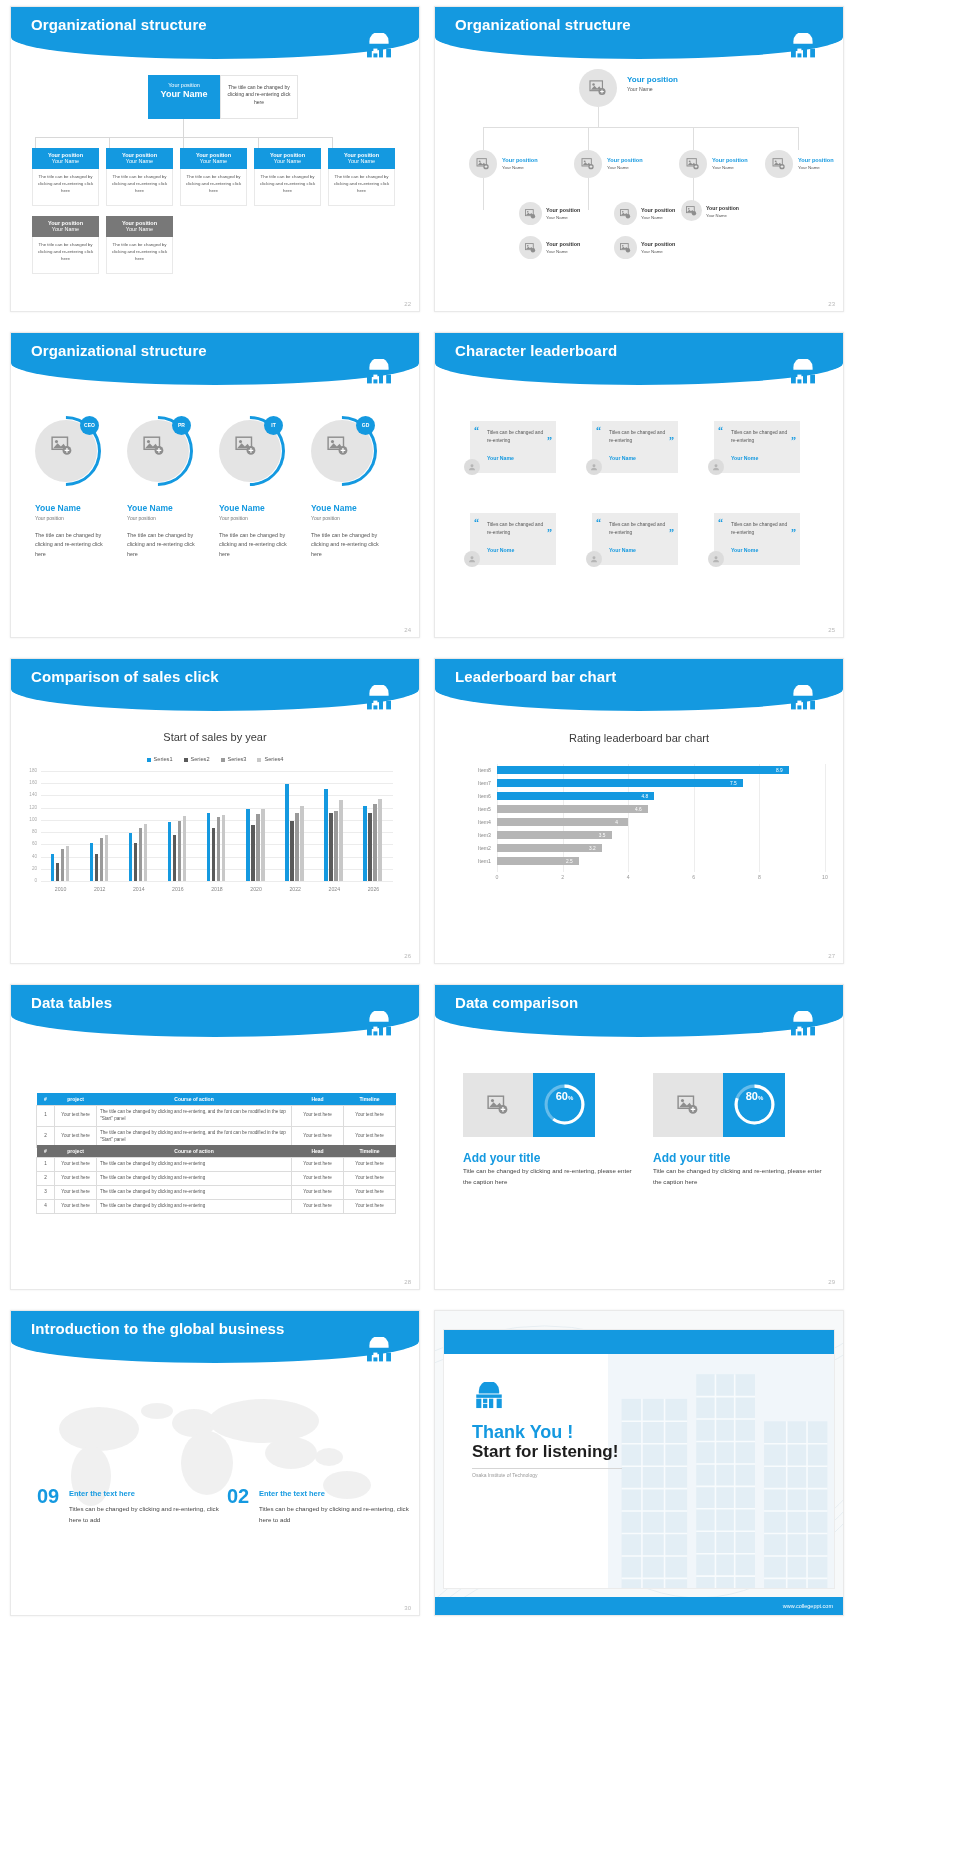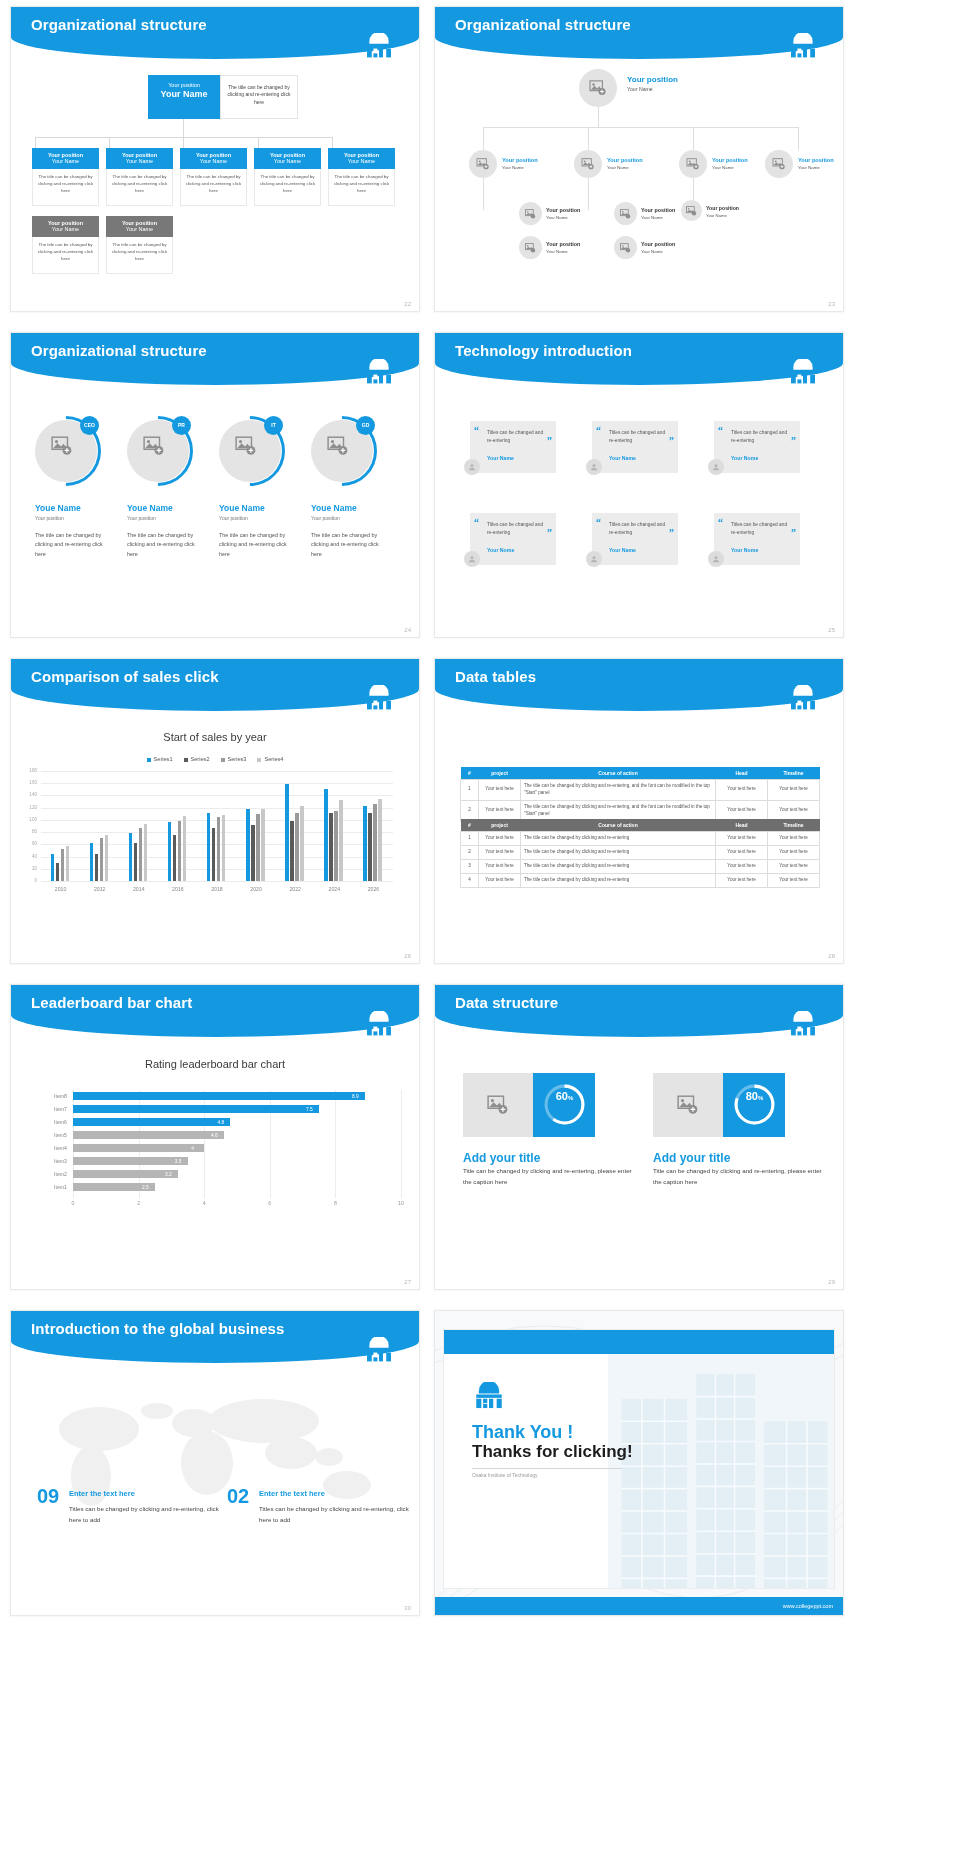--- a/index.html
+++ b/index.html
@@ -411,21 +411,21 @@
     <div class="s24badge" style="left:345px; top:83px;">GD</div>
     <div class="s24name" style="left:300px; top:170px;">Youe Name</div>
     <div class="s24pos" style="left:300px; top:182px;">Your position</div>
     <div class="s24txt" style="left:300px; top:198px;">The title can be changed by clicking and re-entering click here</div>
 
     <div class="pgnum">24</div>
   </div>
 
   <div class="slide">
     <div class="band"></div>
-    <div class="slide-title">Technology introduction</div>
+    <div class="slide-title">Character leaderboard</div>
     <svg class="logo" viewBox="0 0 40 34">
       <path d="M8 10 A12 12 0 0 1 32 10 L32 13 L8 13 Z" fill="#fff"></path>
       <rect x="5" y="14" width="30" height="4" fill="#1499e0"></rect>
       <rect x="5" y="19" width="6" height="11" fill="#1499e0"></rect>
       <rect x="29" y="19" width="6" height="11" fill="#1499e0"></rect>
       <rect x="13" y="19" width="5" height="5" fill="#fff"></rect>
       <rect x="20" y="19" width="5" height="11" fill="#1499e0"></rect>
       <rect x="13" y="25" width="5" height="5" fill="#1499e0"></rect>
     </svg>
 
@@ -585,105 +585,20 @@
         <div class="bar" style="left: 337.444px; width: 3.4px; height: 82.5px; background: rgb(200, 200, 200);"></div>
         <div class="xtick" style="left: 317.444px; top: 115px;">2026</div>
       </div>
     <div id="s26-xaxis"></div>
 
     <div class="pgnum">26</div>
   </div>
 
   <div class="slide">
     <div class="band"></div>
-    <div class="slide-title">Data tables</div>
-    <svg class="logo" viewBox="0 0 40 34">
-      <path d="M8 10 A12 12 0 0 1 32 10 L32 13 L8 13 Z" fill="#fff"></path>
-      <rect x="5" y="14" width="30" height="4" fill="#1499e0"></rect>
-      <rect x="5" y="19" width="6" height="11" fill="#1499e0"></rect>
-      <rect x="29" y="19" width="6" height="11" fill="#1499e0"></rect>
-      <rect x="13" y="19" width="5" height="5" fill="#fff"></rect>
-      <rect x="20" y="19" width="5" height="11" fill="#1499e0"></rect>
-      <rect x="13" y="25" width="5" height="5" fill="#1499e0"></rect>
-    </svg>
-
-    <table class="dt blue" id="dt1" style="left:25px; top:108px; width:360px;">
-        <thead>
-          <tr>
-            <th style="width: 18px;">#</th>
-            <th style="width: 42px;">project</th>
-            <th>Course of action</th>
-            <th style="width: 52px;">Head</th>
-            <th style="width: 52px;">Timeline</th>
-          </tr>
-        </thead>
-        <tbody>
-          <tr>
-            <td class="c">1</td>
-            <td class="c">Your text here</td>
-            <td>The title can be changed by clicking and re-entering, and the font can be modified in the top "Start" panel</td>
-            <td class="c">Your text here</td>
-            <td class="c">Your text here</td>
-          </tr>
-          <tr>
-            <td class="c">2</td>
-            <td class="c">Your text here</td>
-            <td>The title can be changed by clicking and re-entering, and the font can be modified in the top "Start" panel</td>
-            <td class="c">Your text here</td>
-            <td class="c">Your text here</td>
-          </tr>
-        </tbody>
-      </table>
-    <table class="dt grey" id="dt2" style="left:25px; top:160px; width:360px;">
-        <thead>
-          <tr>
-            <th style="width: 18px;">#</th>
-            <th style="width: 42px;">project</th>
-            <th>Course of action</th>
-            <th style="width: 52px;">Head</th>
-            <th style="width: 52px;">Timeline</th>
-          </tr>
-        </thead>
-        <tbody>
-          <tr>
-            <td class="c">1</td>
-            <td class="c">Your text here</td>
-            <td>The title can be changed by clicking and re-entering</td>
-            <td class="c">Your text here</td>
-            <td class="c">Your text here</td>
-          </tr>
-          <tr>
-            <td class="c">2</td>
-            <td class="c">Your text here</td>
-            <td>The title can be changed by clicking and re-entering</td>
-            <td class="c">Your text here</td>
-            <td class="c">Your text here</td>
-          </tr>
-          <tr>
-            <td class="c">3</td>
-            <td class="c">Your text here</td>
-            <td>The title can be changed by clicking and re-entering</td>
-            <td class="c">Your text here</td>
-            <td class="c">Your text here</td>
-          </tr>
-          <tr>
-            <td class="c">4</td>
-            <td class="c">Your text here</td>
-            <td>The title can be changed by clicking and re-entering</td>
-            <td class="c">Your text here</td>
-            <td class="c">Your text here</td>
-          </tr>
-        </tbody>
-      </table>
-
-    <div class="pgnum">28</div>
-  </div>
-
-  <div class="slide">
-    <div class="band"></div>
     <div class="slide-title">Leaderboard bar chart</div>
     <svg class="logo" viewBox="0 0 40 34">
       <path d="M8 10 A12 12 0 0 1 32 10 L32 13 L8 13 Z" fill="#fff"></path>
       <rect x="5" y="14" width="30" height="4" fill="#1499e0"></rect>
       <rect x="5" y="19" width="6" height="11" fill="#1499e0"></rect>
       <rect x="29" y="19" width="6" height="11" fill="#1499e0"></rect>
       <rect x="13" y="19" width="5" height="5" fill="#fff"></rect>
       <rect x="20" y="19" width="5" height="11" fill="#1499e0"></rect>
       <rect x="13" y="25" width="5" height="5" fill="#1499e0"></rect>
     </svg>
@@ -726,21 +641,106 @@
         <div class="lb-row-lbl" style="left: 0px; top: 94px;">Item1</div>
         <div class="lb-bar" style="left: 32px; top: 93px; width: 82px; background: rgb(181, 181, 181);"></div>
         <div class="lb-val" style="left: 101px; top: 95px;">2.5</div>
       </div>
 
     <div class="pgnum">27</div>
   </div>
 
   <div class="slide">
     <div class="band"></div>
-    <div class="slide-title">Data structure</div>
+    <div class="slide-title">Data tables</div>
+    <svg class="logo" viewBox="0 0 40 34">
+      <path d="M8 10 A12 12 0 0 1 32 10 L32 13 L8 13 Z" fill="#fff"></path>
+      <rect x="5" y="14" width="30" height="4" fill="#1499e0"></rect>
+      <rect x="5" y="19" width="6" height="11" fill="#1499e0"></rect>
+      <rect x="29" y="19" width="6" height="11" fill="#1499e0"></rect>
+      <rect x="13" y="19" width="5" height="5" fill="#fff"></rect>
+      <rect x="20" y="19" width="5" height="11" fill="#1499e0"></rect>
+      <rect x="13" y="25" width="5" height="5" fill="#1499e0"></rect>
+    </svg>
+
+    <table class="dt blue" id="dt1" style="left:25px; top:108px; width:360px;">
+        <thead>
+          <tr>
+            <th style="width: 18px;">#</th>
+            <th style="width: 42px;">project</th>
+            <th>Course of action</th>
+            <th style="width: 52px;">Head</th>
+            <th style="width: 52px;">Timeline</th>
+          </tr>
+        </thead>
+        <tbody>
+          <tr>
+            <td class="c">1</td>
+            <td class="c">Your text here</td>
+            <td>The title can be changed by clicking and re-entering, and the font can be modified in the top "Start" panel</td>
+            <td class="c">Your text here</td>
+            <td class="c">Your text here</td>
+          </tr>
+          <tr>
+            <td class="c">2</td>
+            <td class="c">Your text here</td>
+            <td>The title can be changed by clicking and re-entering, and the font can be modified in the top "Start" panel</td>
+            <td class="c">Your text here</td>
+            <td class="c">Your text here</td>
+          </tr>
+        </tbody>
+      </table>
+    <table class="dt grey" id="dt2" style="left:25px; top:160px; width:360px;">
+        <thead>
+          <tr>
+            <th style="width: 18px;">#</th>
+            <th style="width: 42px;">project</th>
+            <th>Course of action</th>
+            <th style="width: 52px;">Head</th>
+            <th style="width: 52px;">Timeline</th>
+          </tr>
+        </thead>
+        <tbody>
+          <tr>
+            <td class="c">1</td>
+            <td class="c">Your text here</td>
+            <td>The title can be changed by clicking and re-entering</td>
+            <td class="c">Your text here</td>
+            <td class="c">Your text here</td>
+          </tr>
+          <tr>
+            <td class="c">2</td>
+            <td class="c">Your text here</td>
+            <td>The title can be changed by clicking and re-entering</td>
+            <td class="c">Your text here</td>
+            <td class="c">Your text here</td>
+          </tr>
+          <tr>
+            <td class="c">3</td>
+            <td class="c">Your text here</td>
+            <td>The title can be changed by clicking and re-entering</td>
+            <td class="c">Your text here</td>
+            <td class="c">Your text here</td>
+          </tr>
+          <tr>
+            <td class="c">4</td>
+            <td class="c">Your text here</td>
+            <td>The title can be changed by clicking and re-entering</td>
+            <td class="c">Your text here</td>
+            <td class="c">Your text here</td>
+          </tr>
+        </tbody>
+      </table>
+
+    <div class="pgnum">28</div>
+  </div>
+
+  <div class="slide">
+    <div class="band"></div>
+    <div class="slide-title">Data comparison</div>
     <svg class="logo" viewBox="0 0 40 34">
       <path d="M8 10 A12 12 0 0 1 32 10 L32 13 L8 13 Z" fill="#fff"></path>
       <rect x="5" y="14" width="30" height="4" fill="#1499e0"></rect>
       <rect x="5" y="19" width="6" height="11" fill="#1499e0"></rect>
       <rect x="29" y="19" width="6" height="11" fill="#1499e0"></rect>
       <rect x="13" y="19" width="5" height="5" fill="#fff"></rect>
       <rect x="20" y="19" width="5" height="11" fill="#1499e0"></rect>
       <rect x="13" y="25" width="5" height="5" fill="#1499e0"></rect>
     </svg>
 
@@ -851,21 +851,21 @@
         <path d="M8 10 A12 12 0 0 1 32 10 L32 13 L8 13 Z" fill="#1499e0"></path>
         <rect x="5" y="14" width="30" height="4" fill="#1499e0"></rect>
         <rect x="5" y="19" width="6" height="11" fill="#1499e0"></rect>
         <rect x="29" y="19" width="6" height="11" fill="#1499e0"></rect>
         <rect x="13" y="19" width="5" height="5" fill="#1499e0"></rect>
         <rect x="20" y="19" width="5" height="11" fill="#1499e0"></rect>
         <rect x="13" y="25" width="5" height="5" fill="#1499e0"></rect>
       </svg>
 
       <div class="ty-h1">Thank You !</div>
-      <div class="ty-h2">Thanks for clicking!</div>
+      <div class="ty-h2">Start for listening!</div>
       <div class="ty-rule"></div>
       <div class="ty-sub">Osaka Institute of Technology</div>
     </div>
 
     <div class="ty-footbar"></div>
     <div class="ty-foot">www.collegeppt.com</div>
   </div>
 
 </div>
 

